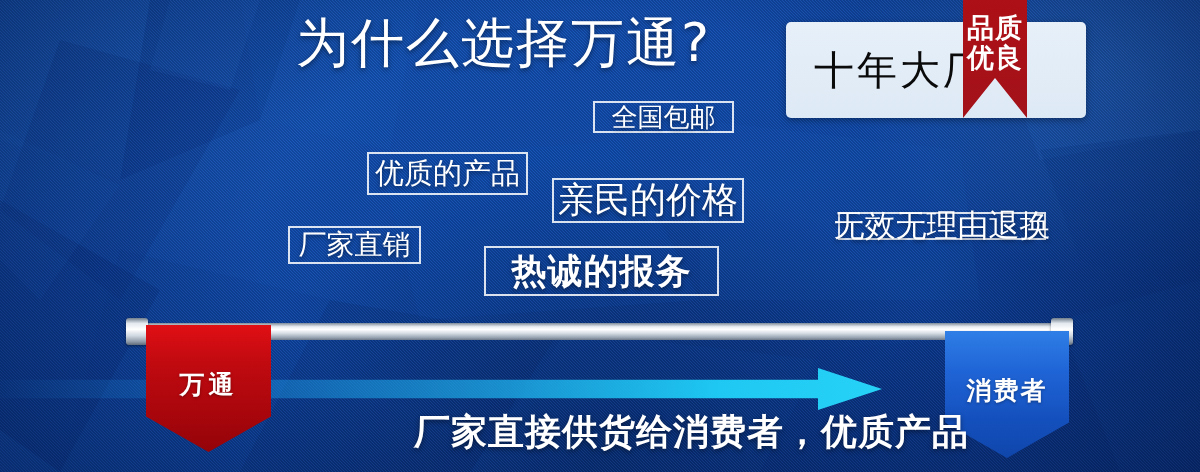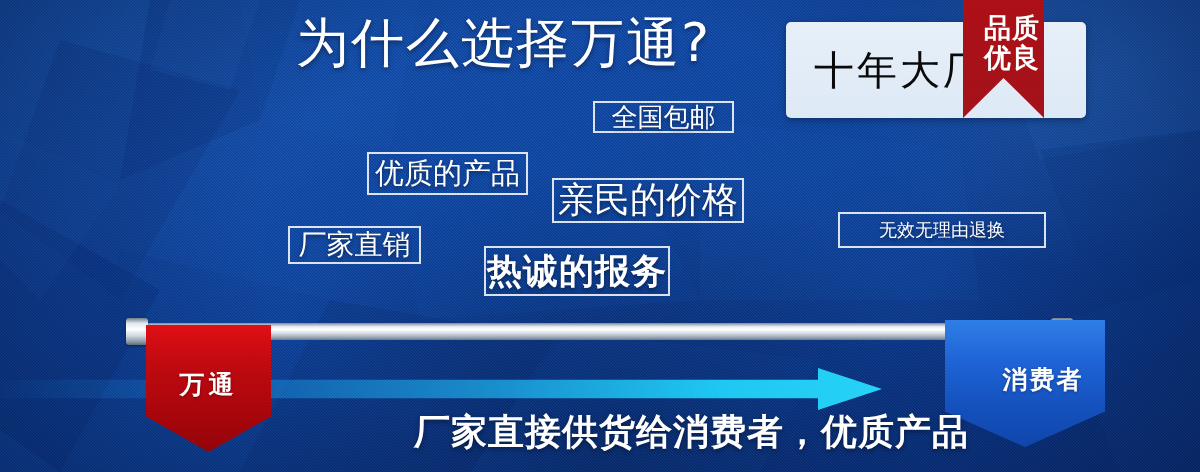--- a/index.html
+++ b/index.html
@@ -47,44 +47,43 @@
     position:absolute;left:28px;top:26px;
     font-size:40px;line-height:44px;color:#0a0a0a;letter-spacing:3px;
     font-family:"DejaVu Sans","Liberation Sans",sans-serif;
     white-space:nowrap;
   }
   #ribbon{
     position:absolute;left:963px;top:0px;width:64px;height:118px;
     background:linear-gradient(180deg,#ad1016 0%,#a3121a 100%);
     clip-path:polygon(0 0,100% 0,100% 100%,50% 66%,0 100%);
     box-shadow:-2px 0 5px rgba(0,0,0,.30);
-    padding-left:17px;
   }
   #ribbon span{
     display:block;text-align:center;color:#fff;font-weight:bold;
     font-size:27px;line-height:30px;letter-spacing:1px;
     font-family:"DejaVu Sans","Liberation Sans",sans-serif;
     padding-top:13px;
   }
 
   
   .tag{
     position:absolute;border:2px solid rgba(255,255,255,.85);
     color:#ffffff;white-space:nowrap;
     font-family:"DejaVu Sans","Liberation Sans",sans-serif;
     text-shadow:0 2px 4px rgba(0,0,0,.45);
     display:flex;align-items:center;justify-content:center;
     box-sizing:border-box;
   }
   #tag-baoyou   {left:593px;top:101px;width:141px;height:32px;font-size:26px;}
   #tag-chanpin  {left:367px;top:152px;width:161px;height:43px;font-size:29px;}
   #tag-jiage    {left:552px;top:178px;width:192px;height:45px;font-size:36px;}
-  #tag-tuihuan  {left:838px;top:212px;width:208px;height:36px;font-size:18px;}
+  #tag-tuihuan  {left:838px;top:212px;width:208px;height:28px;font-size:31px;}
   #tag-zhixiao  {left:288px;top:226px;width:133px;height:38px;font-size:28px;}
-  #tag-fuwu     {left:484px;top:246px;width:186px;height:50px;font-size:35px;font-weight:bold;letter-spacing:1px;}
+  #tag-fuwu     {left:484px;top:246px;width:235px;height:50px;font-size:35px;font-weight:bold;letter-spacing:1px;}
 
   
   #rod{
     position:absolute;left:140px;top:323px;width:920px;height:17px;
     background:linear-gradient(180deg,#7f8b99 0%,#e9eef3 22%,#ffffff 38%,#d7dee6 60%,#9aa6b4 85%,#6d7988 100%);
     border-radius:3px;
   }
   .cap{
     position:absolute;top:318px;width:22px;height:27px;border-radius:3px;
     background:linear-gradient(180deg,#6f7c8b 0%,#e3e9ef 20%,#ffffff 42%,#cfd7e0 66%,#8d99a7 88%,#5f6b79 100%);
@@ -100,25 +99,24 @@
     clip-path:polygon(0 0,100% 0,100% 72%,50% 100%,0 72%);
     box-shadow:2px 2px 6px rgba(0,0,0,.35);
   }
   #banner-left span{
     display:block;text-align:center;color:#ffffff;font-weight:bold;
     font-size:25px;line-height:25px;letter-spacing:4px;padding-top:47px;
     font-family:Liberation Serif, serif;
     text-shadow:0 1px 3px rgba(0,0,0,.35);
   }
   #banner-right{
-    position:absolute;left:945px;top:320px;width:124px;height:127px;
+    position:absolute;left:945px;top:331px;width:124px;height:127px;
     background:linear-gradient(180deg,#2f7ee6 0%,#1f64d6 32%,#1450bd 70%,#0f46ab 100%);
     clip-path:polygon(0 0,100% 0,100% 72%,50% 100%,0 72%);
     box-shadow:2px 2px 6px rgba(0,0,0,.35);
-    padding-left:36px;
   }
   #banner-right span{
     display:block;text-align:center;color:#ffffff;font-weight:bold;
     font-size:25px;line-height:25px;letter-spacing:2px;padding-top:47px;
     font-family:"DejaVu Sans","Liberation Sans",sans-serif;
     text-shadow:0 1px 3px rgba(0,0,0,.35);
   }
 
   
   #arrow{

